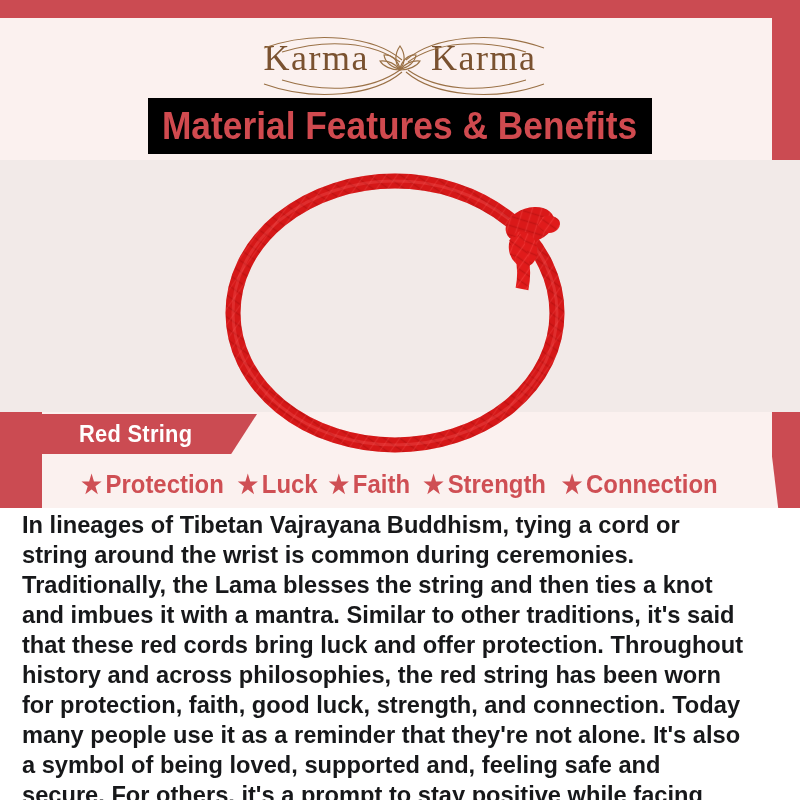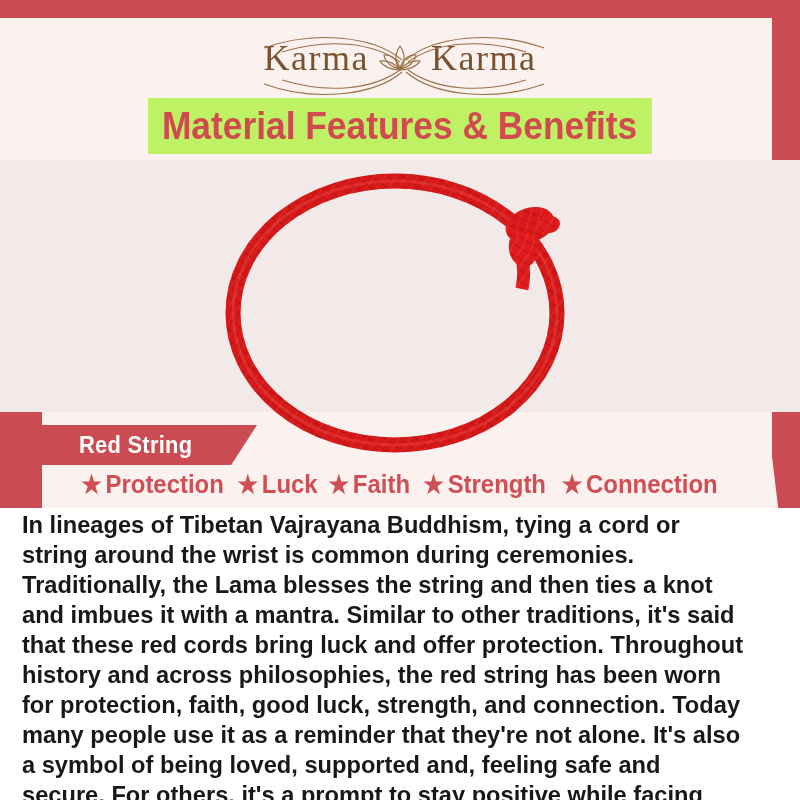--- a/index.html
+++ b/index.html
@@ -54,21 +54,21 @@
   }
   .lotus-icon{display:block;}
   .logo-swirl{
     position:absolute;left:-60px;top:-14px;pointer-events:none;
   }
 
   
   .title-band{
     position:absolute;top:98px;left:148px;
     width:504px;height:56px;
-    background:#bef264;
+    background:#000000;
     display:flex;align-items:center;justify-content:center;
   }
   .title-text{
     font-family:"Liberation Sans Narrow","Liberation Sans",sans-serif;
     font-weight:bold;
     font-size:38px;
     color:#d04a4f;
     letter-spacing:0px;
     transform:scaleX(0.93);
     white-space:nowrap;
@@ -84,21 +84,21 @@
     display:flex;align-items:center;justify-content:center;
     pointer-events:none;
   }
 
   
   .ribbon{
     position:absolute;left:42px;top:414px;
     width:215px;height:40px;
     background:#cb4b52;
     clip-path:polygon(0 0,100% 0,88% 100%,0 100%);
-    display:flex;align-items:center;margin-top:11px;
+    display:flex;align-items:center;
   }
   .ribbon-text{
     color:#ffffff;font-weight:bold;font-size:23px;
     margin-left:34px;letter-spacing:0.3px;
     font-family:"Liberation Sans Narrow","Liberation Sans",sans-serif;
     transform:scaleX(0.95);
   }
 
   
   .features{

